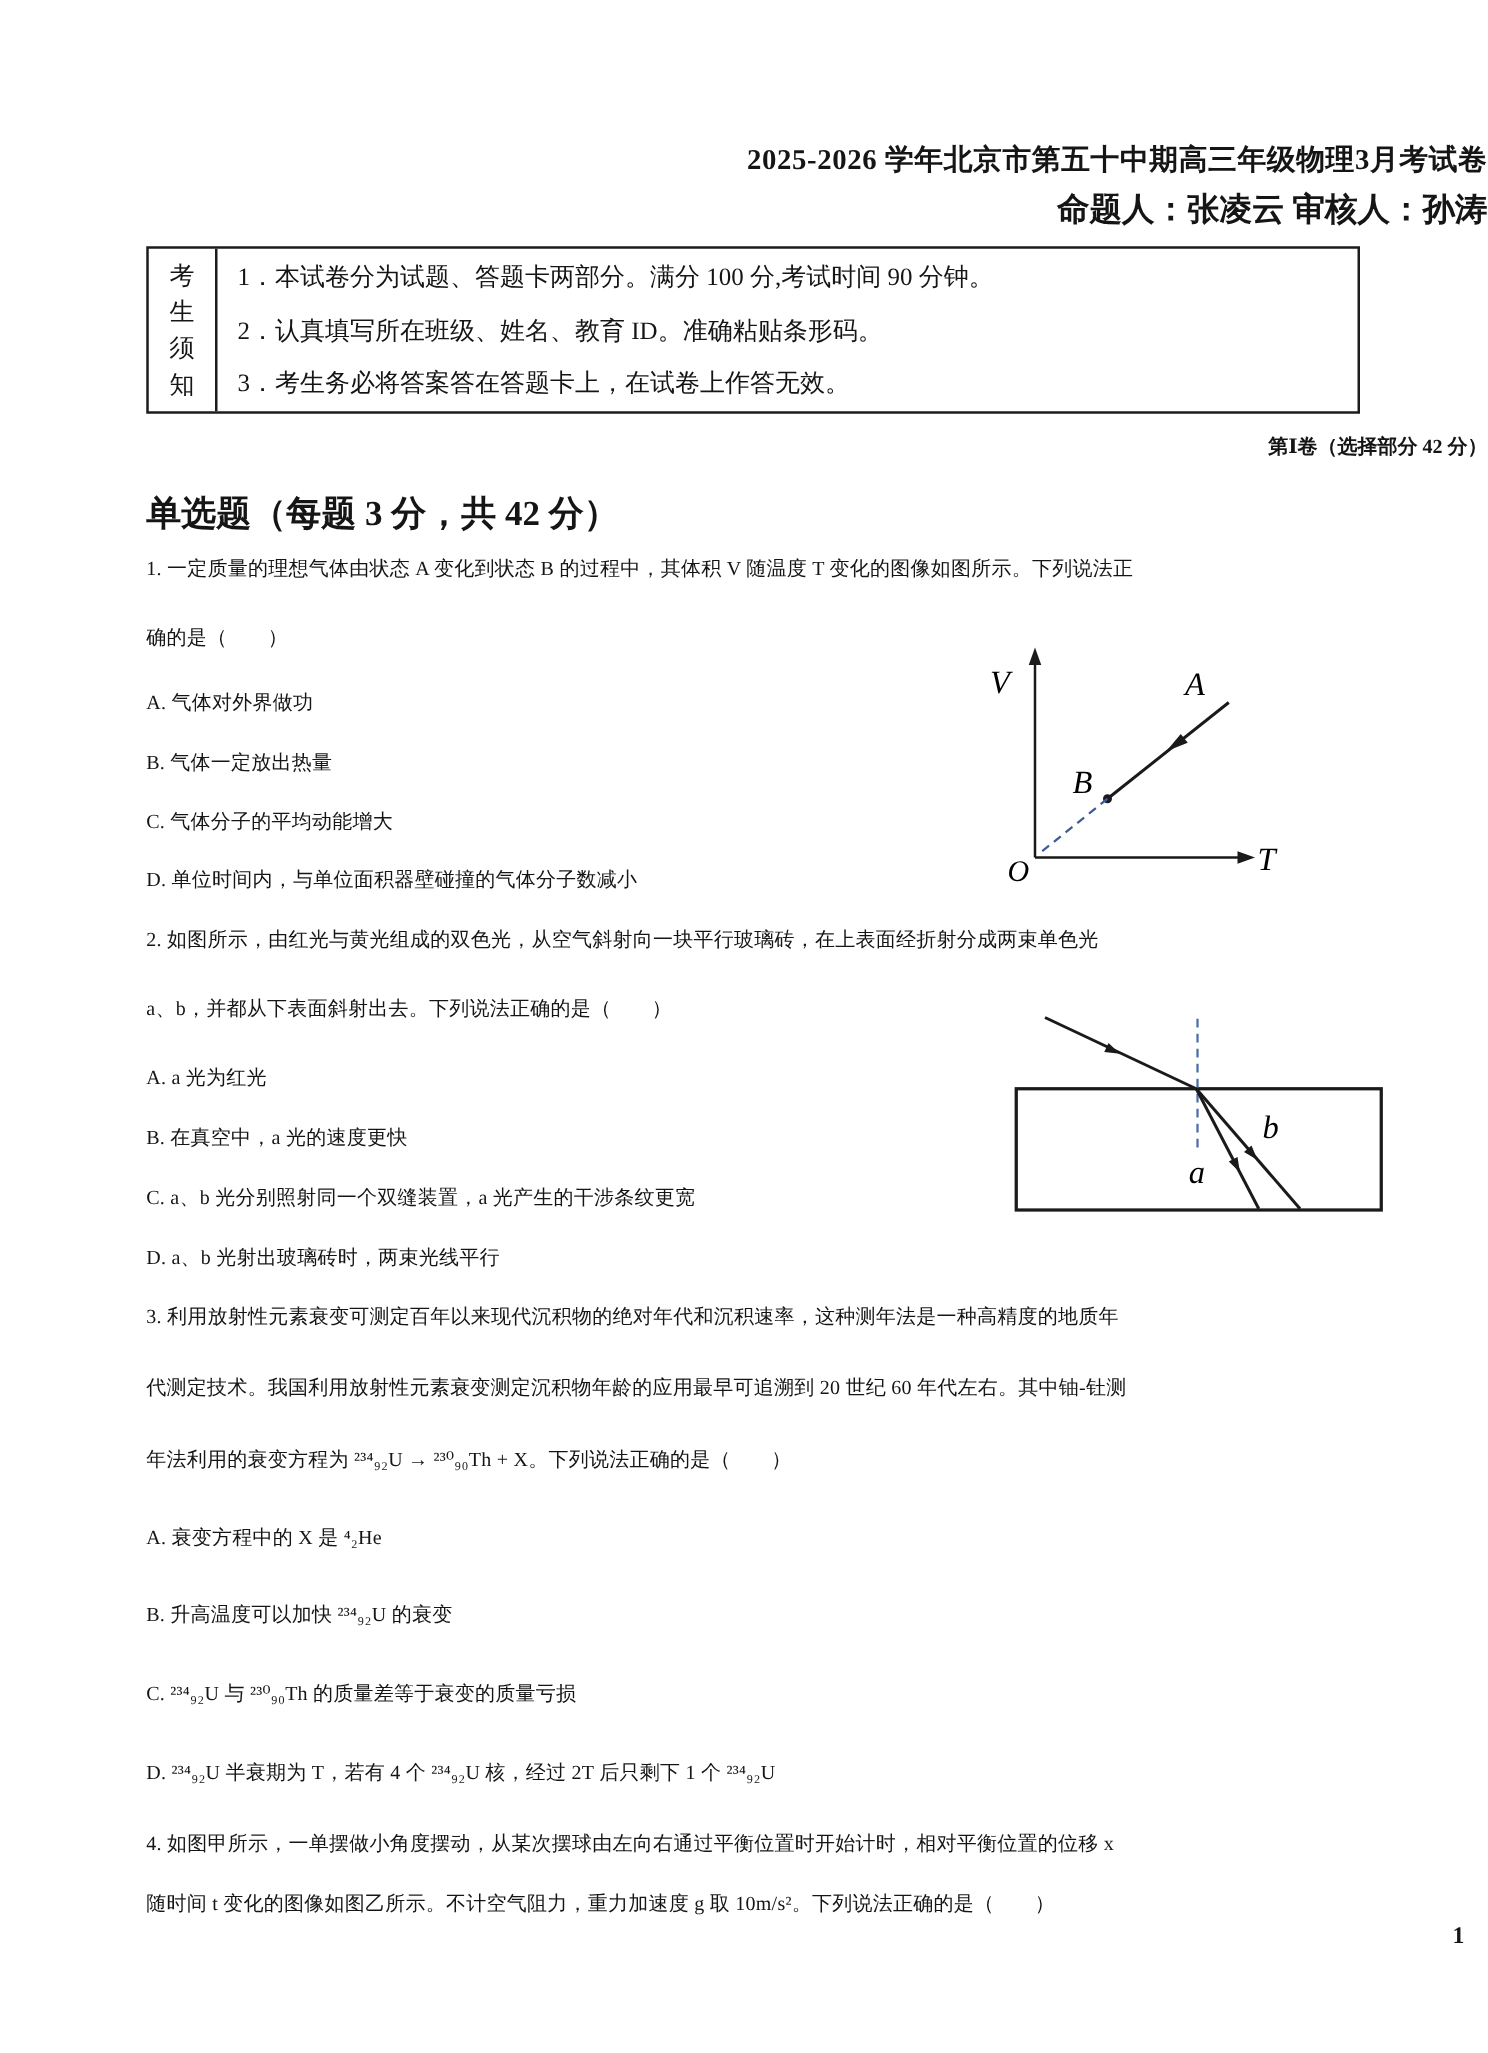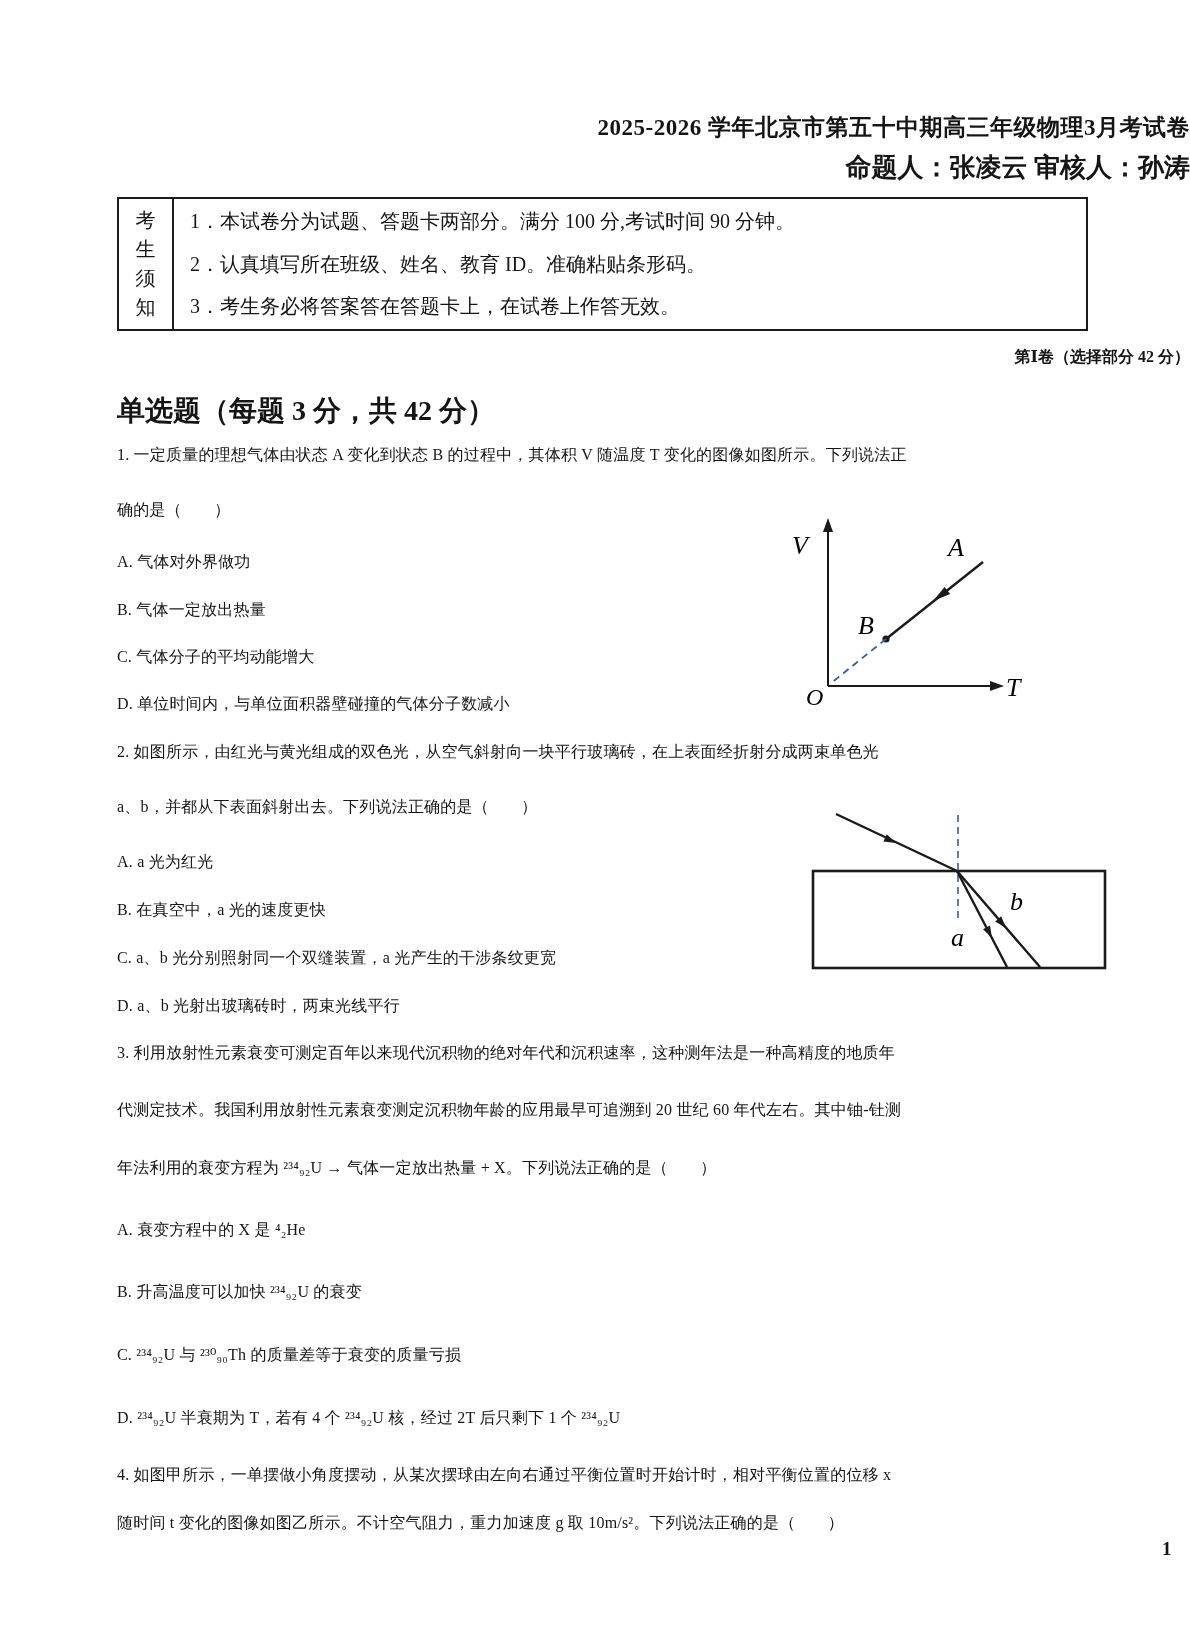--- a/index.html
+++ b/index.html
@@ -104,21 +104,21 @@
     <line x1="179" y1="63" x2="262" y2="159" stroke="#1a1a1a" stroke-width="2.4"></line>
     <polygon points="228,120 217.2,113.5 223.2,108.3" fill="#1a1a1a"></polygon>
 
     <text x="186" y="138" font-size="26" text-anchor="end">a</text>
     <text x="232" y="102" font-size="26">b</text>
   </svg>
 </div>
 
 <div class="abs tline" style="top:1043px">3. 利用放射性元素衰变可测定百年以来现代沉积物的绝对年代和沉积速率，这种测年法是一种高精度的地质年</div>
 <div class="abs tline" style="top:1100px">代测定技术。我国利用放射性元素衰变测定沉积物年龄的应用最早可追溯到 20 世纪 60 年代左右。其中铀-钍测</div>
-<div class="abs tline" style="top:1158px">年法利用的衰变方程为 ²³⁴₉₂U → 气体一定放出热量 + X。下列说法正确的是（　　）</div>
+<div class="abs tline" style="top:1158px">年法利用的衰变方程为 ²³⁴₉₂U → ²³⁰₉₀Th + X。下列说法正确的是（　　）</div>
 <div class="abs tline" style="top:1220px">A. 衰变方程中的 X 是 ⁴₂He</div>
 <div class="abs tline" style="top:1282px">B. 升高温度可以加快 ²³⁴₉₂U 的衰变</div>
 <div class="abs tline" style="top:1345px">C. ²³⁴₉₂U 与 ²³⁰₉₀Th 的质量差等于衰变的质量亏损</div>
 <div class="abs tline" style="top:1408px">D. ²³⁴₉₂U 半衰期为 T，若有 4 个 ²³⁴₉₂U 核，经过 2T 后只剩下 1 个 ²³⁴₉₂U</div>
 
 <div class="abs tline" style="top:1465px">4. 如图甲所示，一单摆做小角度摆动，从某次摆球由左向右通过平衡位置时开始计时，相对平衡位置的位移 x</div>
 <div class="abs tline" style="top:1513px">随时间 t 变化的图像如图乙所示。不计空气阻力，重力加速度 g 取 10m/s²。下列说法正确的是（　　）</div>
 
 <div class="abs pagenum">1</div>
 

